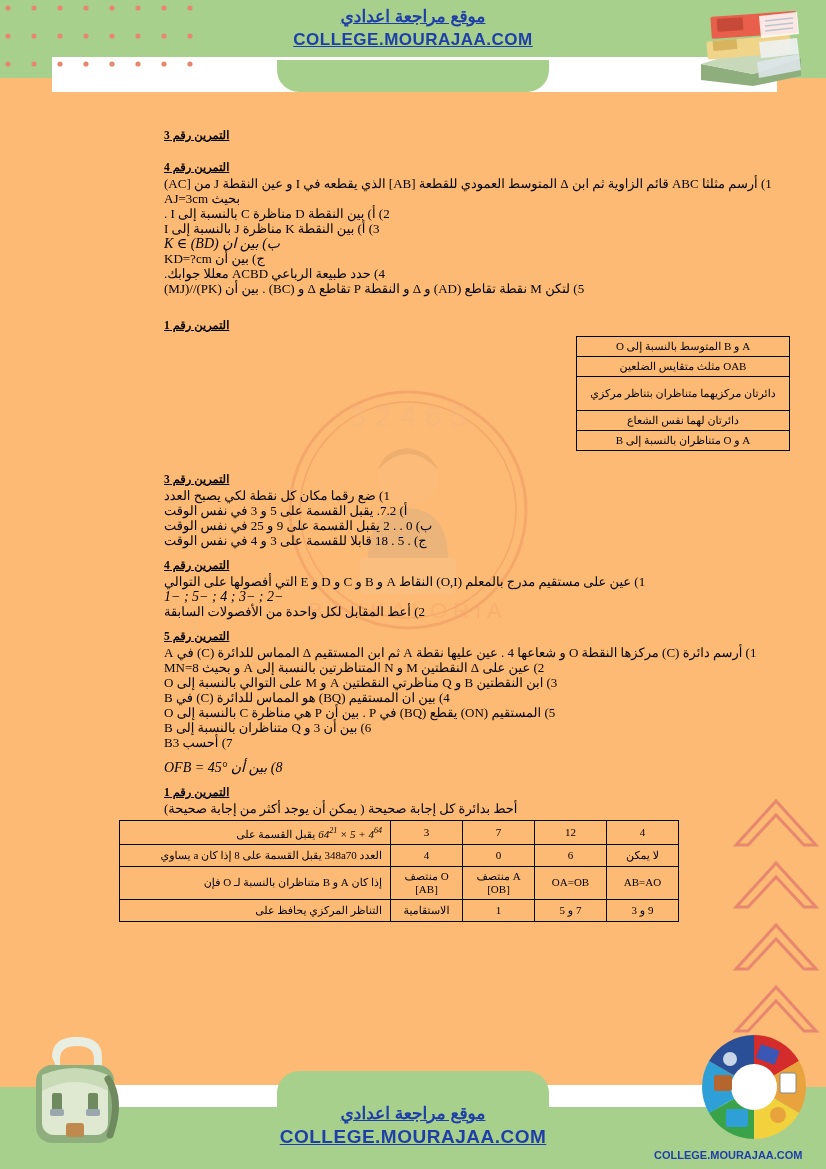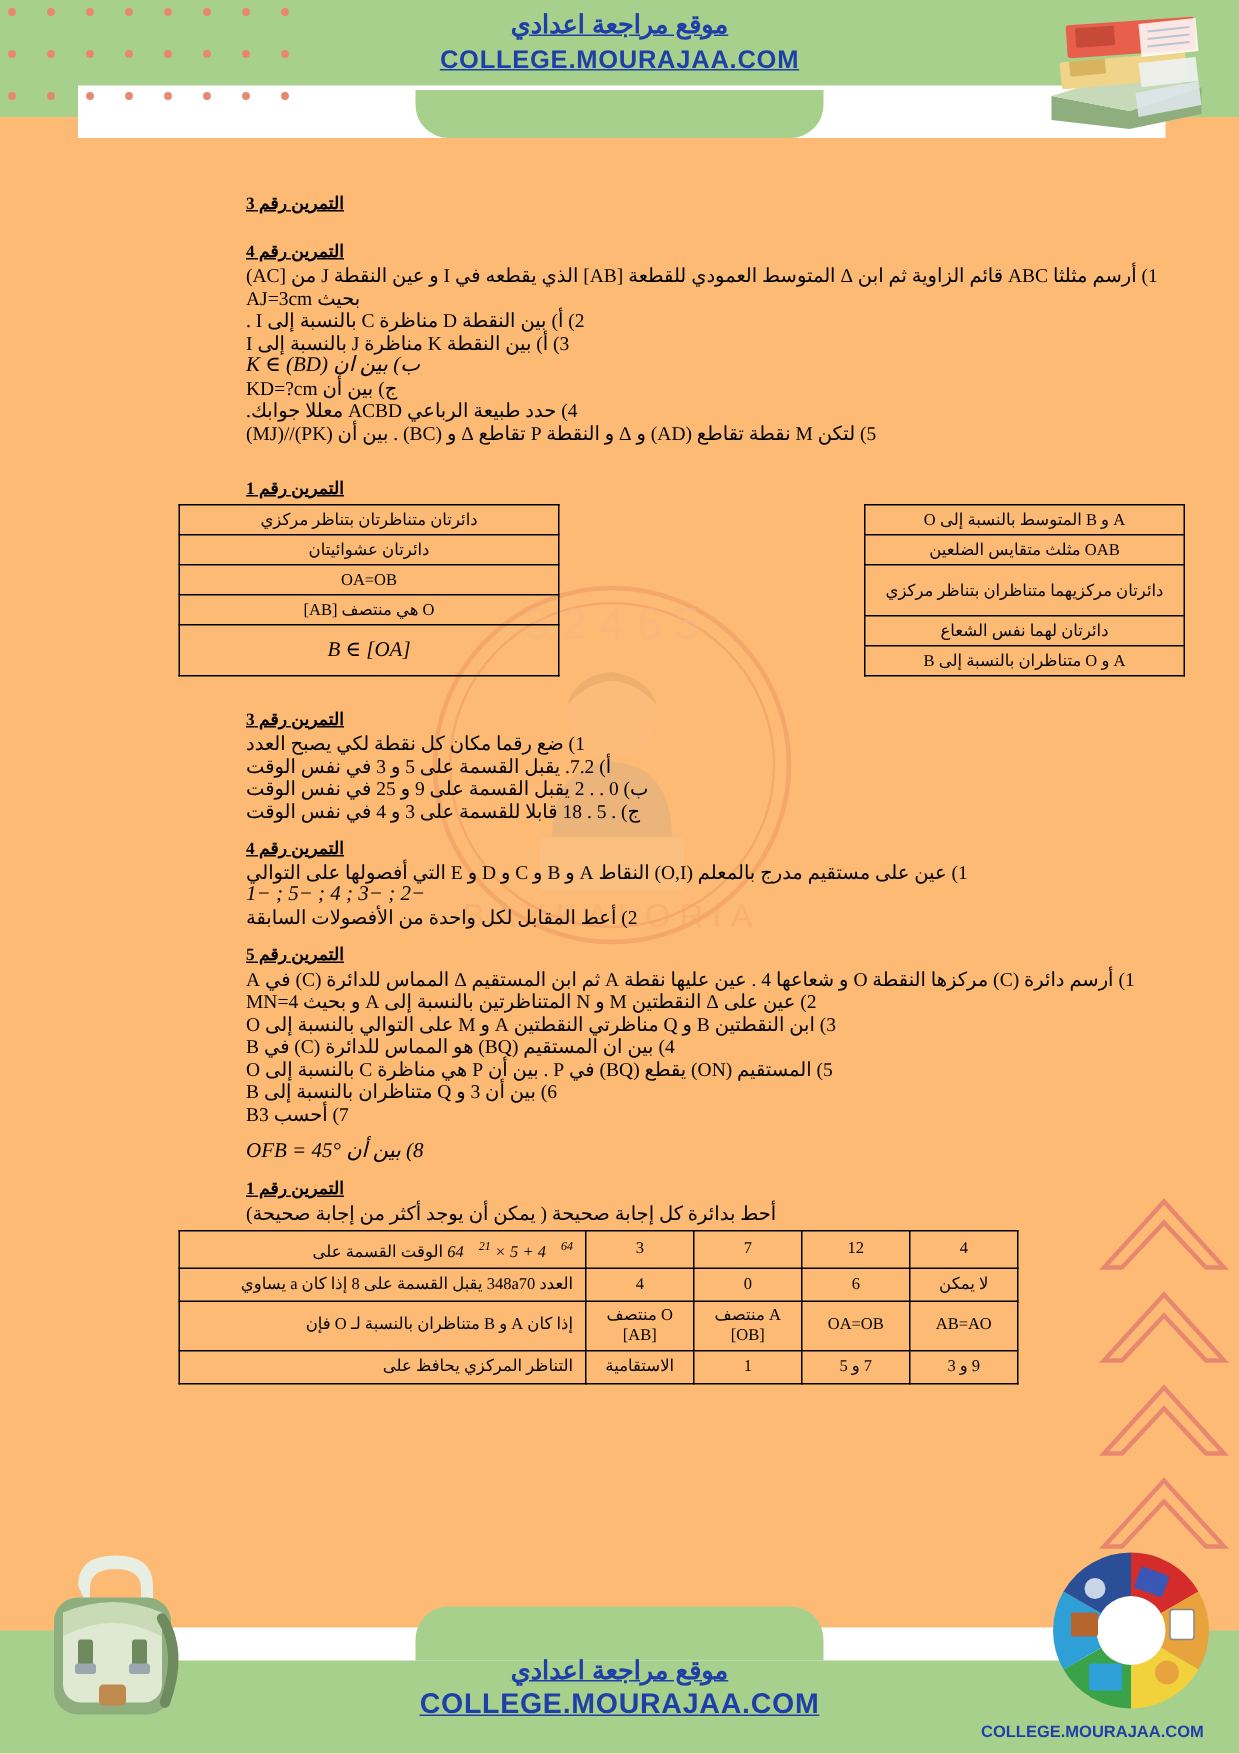--- a/index.html
+++ b/index.html
@@ -190,21 +190,21 @@
     color: #000;
     height: 22px;
     line-height: 13px;
   }
   .mcq td.qcell {
     text-align: right;
     padding-right: 8px;
   }
   .mcq-wrap { position: relative; width: 754px; }
   .mcq-inner { position: absolute; left: 83px; top: 0; width: 560px; }
-  sup.exp { font-size: 8px; vertical-align: super; margin-left: 10px; }
+  sup.exp { font-size: 8px; vertical-align: super; }
   .nowrapq { white-space: nowrap; }
 </style>
 </head>
 <body>
 
 <div class="page">
 
   <div class="header-band"></div>
   <div class="header-left-white"></div>
   <div class="header-tab"></div>
@@ -319,39 +319,20 @@
             </tr>
         <tr>
               <td>دائرتان لهما نفس الشعاع</td>
             </tr>
         <tr>
               <td>A و O متناظران بالنسبة إلى B</td>
             </tr>
       </tbody>
         </table>
 
-      <table class="box tbl-left">
-        <tbody>
-            <tr>
-              <td>دائرتان متناظرتان بتناظر مركزي</td>
-            </tr>
-        <tr>
-              <td>دائرتان عشوائيتان</td>
-            </tr>
-        <tr>
-              <td style="text-align:center">OA=OB</td>
-            </tr>
-        <tr>
-              <td>O هي منتصف [AB]</td>
-            </tr>
-        <tr>
-              <td style="height:34px;text-align:center" class="mathbig">B ∈ [OA]</td>
-            </tr>
-      </tbody>
-        </table>
     </div>
 
     <div class="gap-sm"></div>
 
     <div class="ex-title">التمرين رقم 3</div>
     <div class="line pl">1)  ضع رقما مكان كل نقطة لكي يصبح العدد</div>
     <div class="line pl">أ) 7.2. يقبل القسمة على 5 و 3 في نفس الوقت</div>
     <div class="line pl">ب) 0 . . 2 يقبل القسمة على 9 و 25 في نفس الوقت</div>
     <div class="line pl">ج)  . 5 . 18 قابلا للقسمة على 3 و 4 في نفس الوقت</div>
 
@@ -359,21 +340,21 @@
 
     <div class="ex-title">التمرين رقم 4</div>
     <div class="line pl">1)  عين على مستقيم مدرج بالمعلم (O,I) النقاط A و B و C و D و E التي أفصولها على التوالي</div>
     <div class="line pl mathbig">−2 ; −3 ; 4 ; −5 ; −1</div>
     <div class="line pl">2)  أعط المقابل لكل واحدة من الأفصولات السابقة</div>
 
     <div class="gap-sm"></div>
 
     <div class="ex-title">التمرين رقم 5</div>
     <div class="line pl">1) أرسم دائرة (C) مركزها النقطة O و شعاعها 4 . عين عليها نقطة A ثم ابن المستقيم Δ المماس للدائرة (C) في A</div>
-    <div class="line pl">2) عين على Δ النقطتين M و N المتناظرتين بالنسبة إلى A و بحيث MN=4</div>
+    <div class="line pl">2) عين على Δ النقطتين M و N المتناظرتين بالنسبة إلى A و بحيث MN=8</div>
     <div class="line pl">3) ابن النقطتين B و Q مناظرتي النقطتين A و M على التوالي بالنسبة إلى O</div>
     <div class="line pl">4) بين ان المستقيم (BQ) هو المماس للدائرة (C) في B</div>
     <div class="line pl">5) المستقيم (ON) يقطع (BQ) في P . بين أن P هي مناظرة C بالنسبة إلى O</div>
     <div class="line pl">6) بين أن 3 و Q متناظران بالنسبة إلى B</div>
     <div class="line pl">7) أحسب B3</div>
     <div class="gap-sm"></div>
     <div class="line pl mathbig">8) بين أن   OFB = 45°</div>
 
     <div class="gap-sm"></div>
 
@@ -391,21 +372,21 @@
               <col>
           </colgroup>
           <tbody>
               <tr>
             <td>4</td>
             <td>12</td>
             <td>7</td>
             <td>3</td>
             <td class="qcell">
               <span class="nowrapq">
-                <span class="math">4</span><sup class="exp math">64</sup><span class="math"> + 5 × 64</span><sup class="exp math">21</sup><span> الوقت القسمة على</span>
+                <span class="math">4</span><sup class="exp math">64</sup><span class="math"> + 5 × 64</span><sup class="exp math">21</sup><span> يقبل القسمة على</span>
               </span>
             </td>
           </tr>
           <tr>
             <td>لا يمكن</td>
             <td>6</td>
             <td>0</td>
             <td>4</td>
             <td class="qcell">العدد 348a70 يقبل القسمة على 8 إذا كان a يساوي</td>
           </tr>

